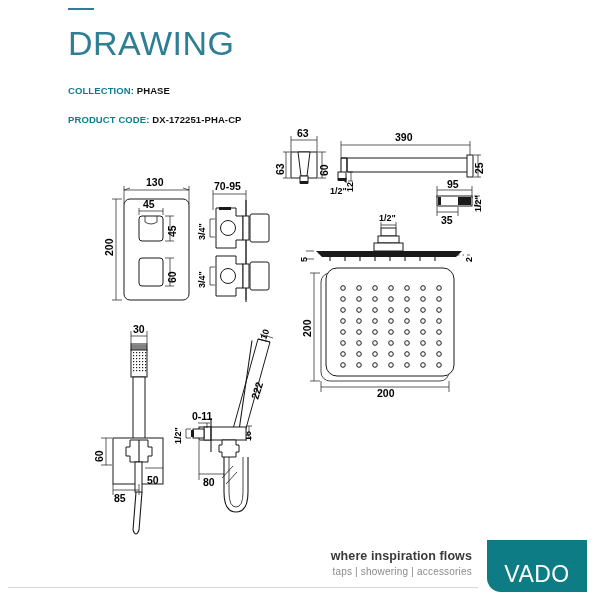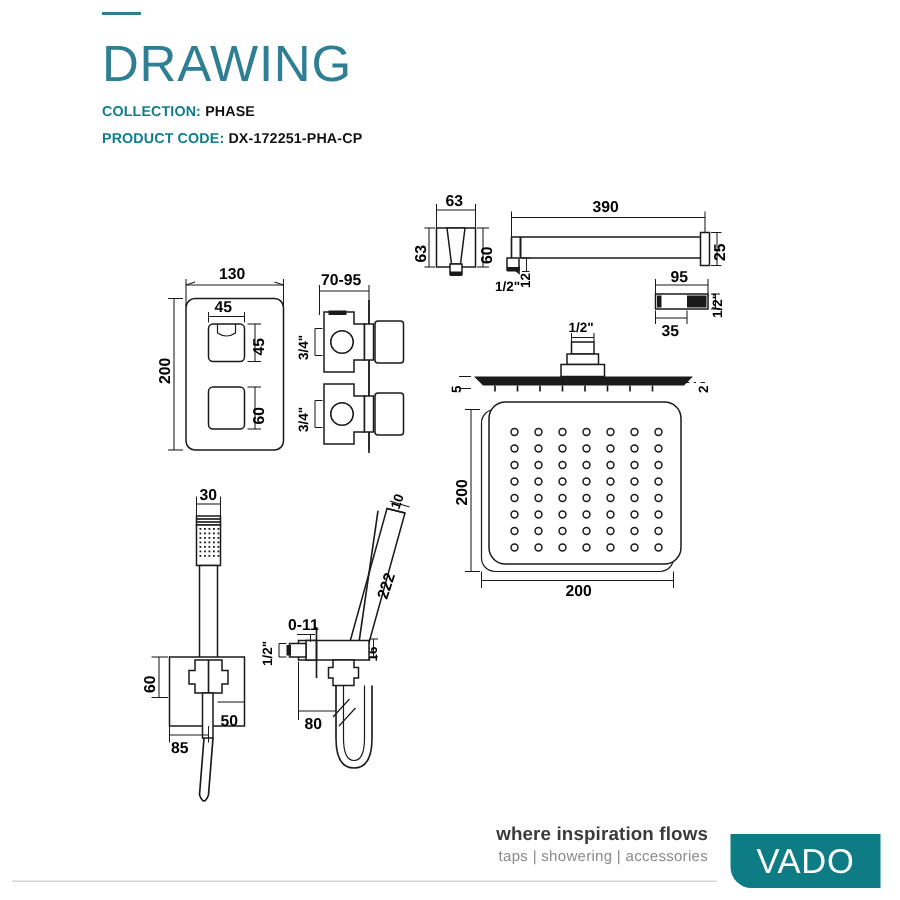--- a/index.html
+++ b/index.html
@@ -42,27 +42,27 @@
     width: 26px;
     height: 2px;
     background: #2e7e94;
     margin-bottom: 2px;
   }
   #title-2 { margin-top: 16px; }
   .meta-row {
     font-size: 9.5px;
     font-weight: bold;
     line-height: 13px;
-    margin-top: 5px;
+    margin-top: 16px;
     color: #111;
     letter-spacing: 0.1px;
   }
   .meta-label { color: #0f7c8c; }
   .meta-value { color: #111; font-weight: bold; }
-  #meta-collection { margin-top: 8px; }
+  #meta-collection { margin-top: 24px; }
 
   
   #drawing {
     position: absolute;
     left: 0; top: 0;
     width: 600px; height: 600px;
     pointer-events: none;
   }
 
   
@@ -100,21 +100,21 @@
     color: #8a8a8a;
     line-height: 13px;
     margin-top: 1px;
     letter-spacing: 0.2px;
   }
   #logo {
     position: absolute;
     right: 13px;
     bottom: 8px;
     width: 100px;
-    height: 36px;
+    height: 52px;
     background: #0d7c84;
     border-radius: 0 0 0 14px;
     display: flex;
     align-items: flex-end;
     justify-content: center;
     padding-bottom: 4px;
     box-sizing: border-box;
   }
   #logo-text {
     color: #ffffff;

